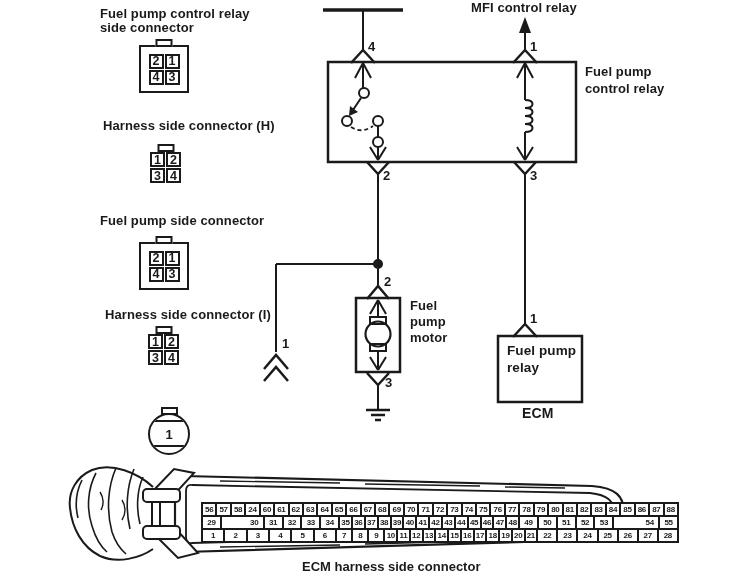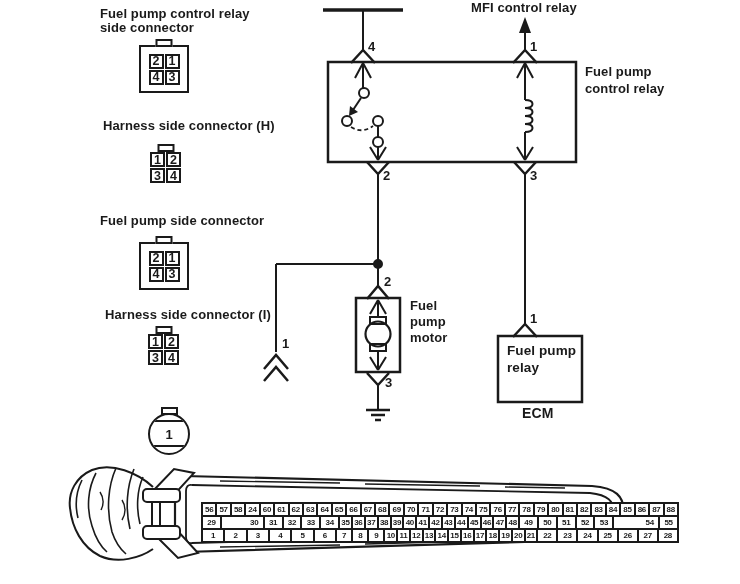--- a/index.html
+++ b/index.html
@@ -301,14 +301,15 @@
         <div class="ecm-pin" style="flex-grow: 0.95;">21</div>
         <div class="ecm-pin" style="flex-grow: 1.6;">22</div>
         <div class="ecm-pin" style="flex-grow: 1.6;">23</div>
         <div class="ecm-pin" style="flex-grow: 1.6;">24</div>
         <div class="ecm-pin" style="flex-grow: 1.6;">25</div>
         <div class="ecm-pin" style="flex-grow: 1.6;">26</div>
         <div class="ecm-pin" style="flex-grow: 1.6;">27</div>
         <div class="ecm-pin" style="flex-grow: 1.6;">28</div>
       </div>
   </div>
+  <div class="caption" style="left:302px;top:559px">ECM harness side connector</div>
 
 </div>
 
 </body></html>

